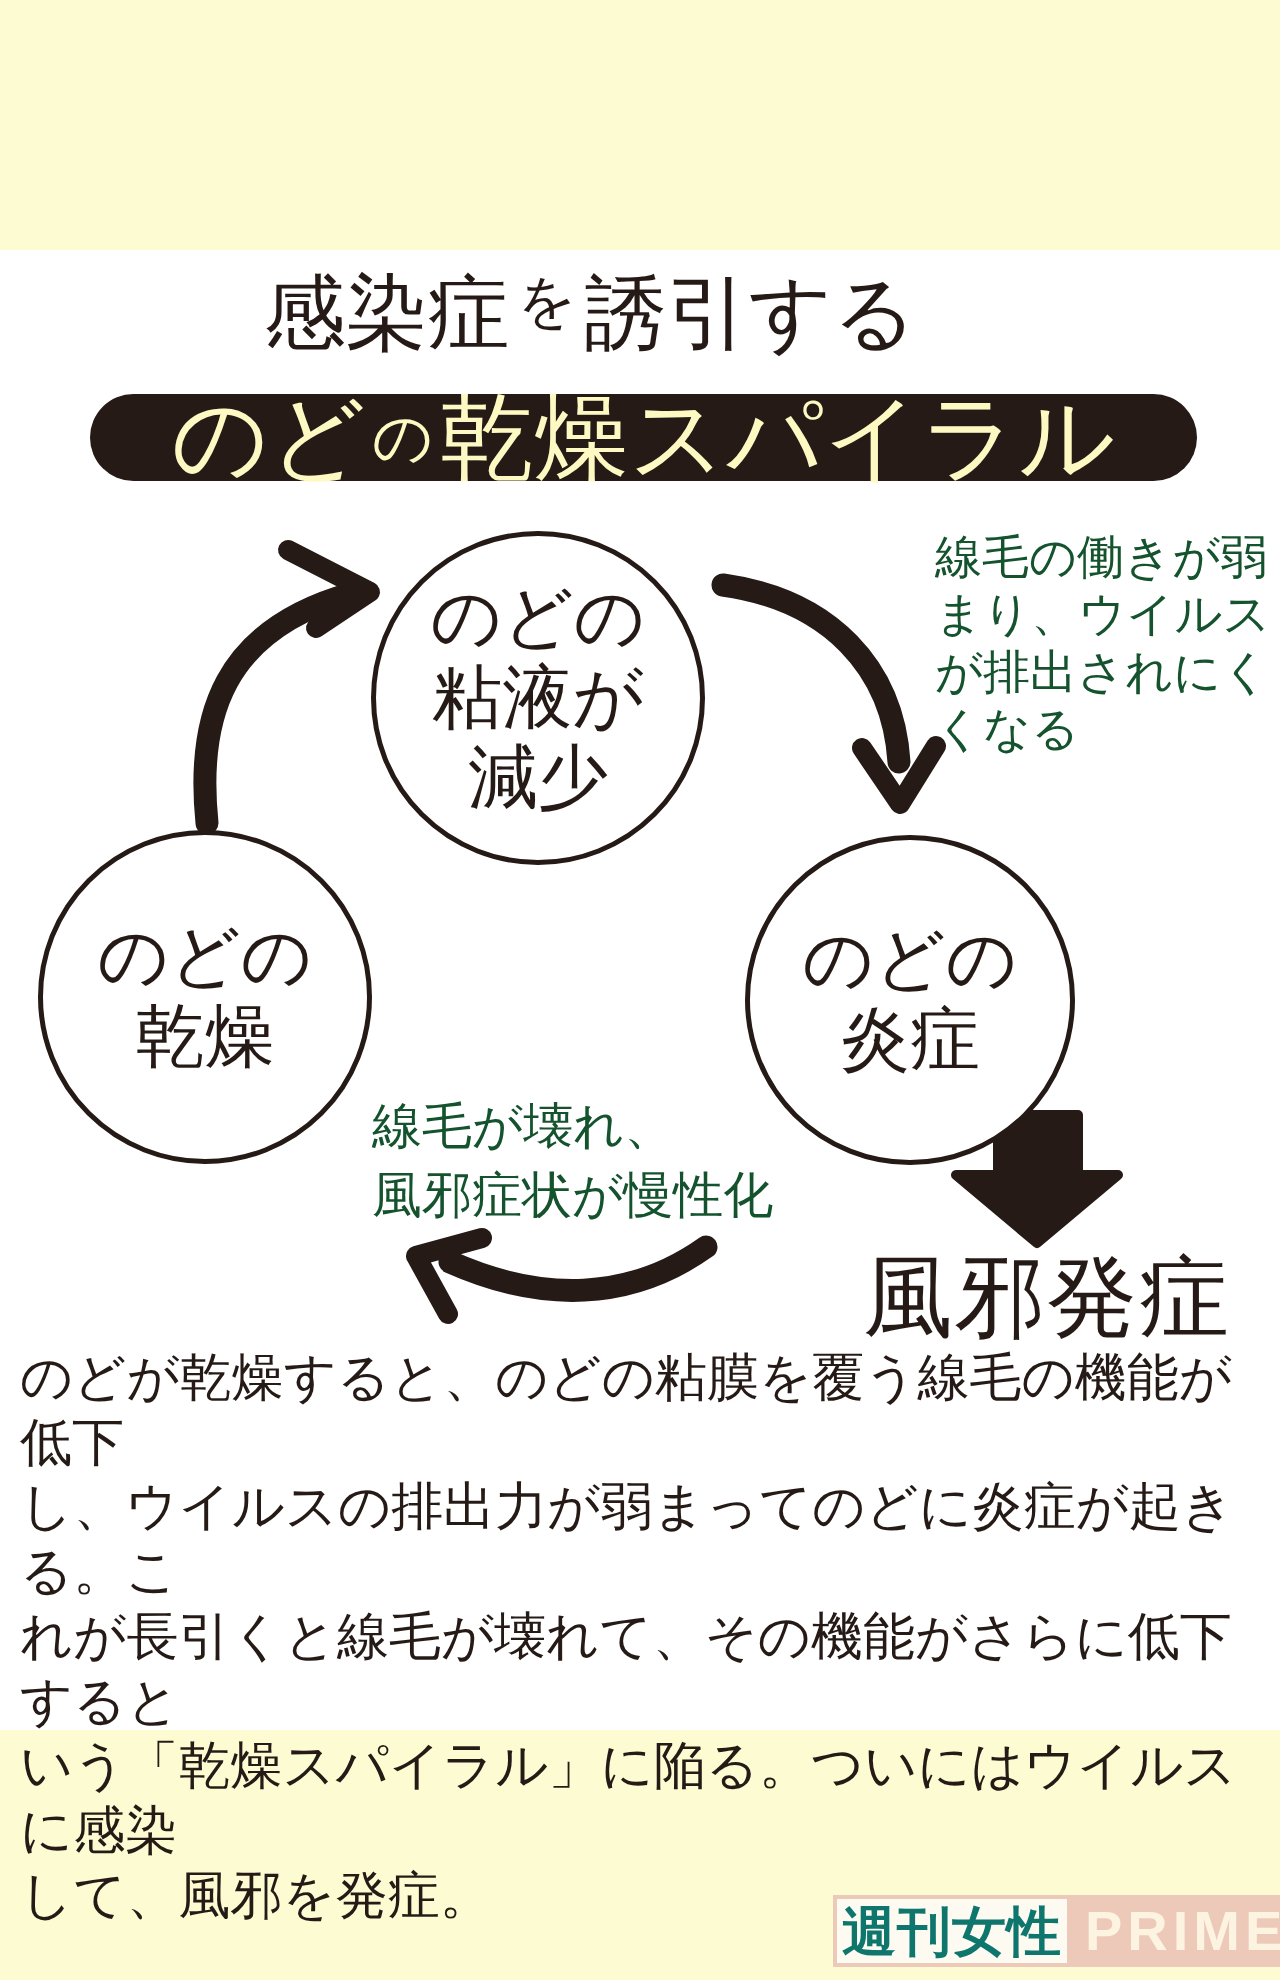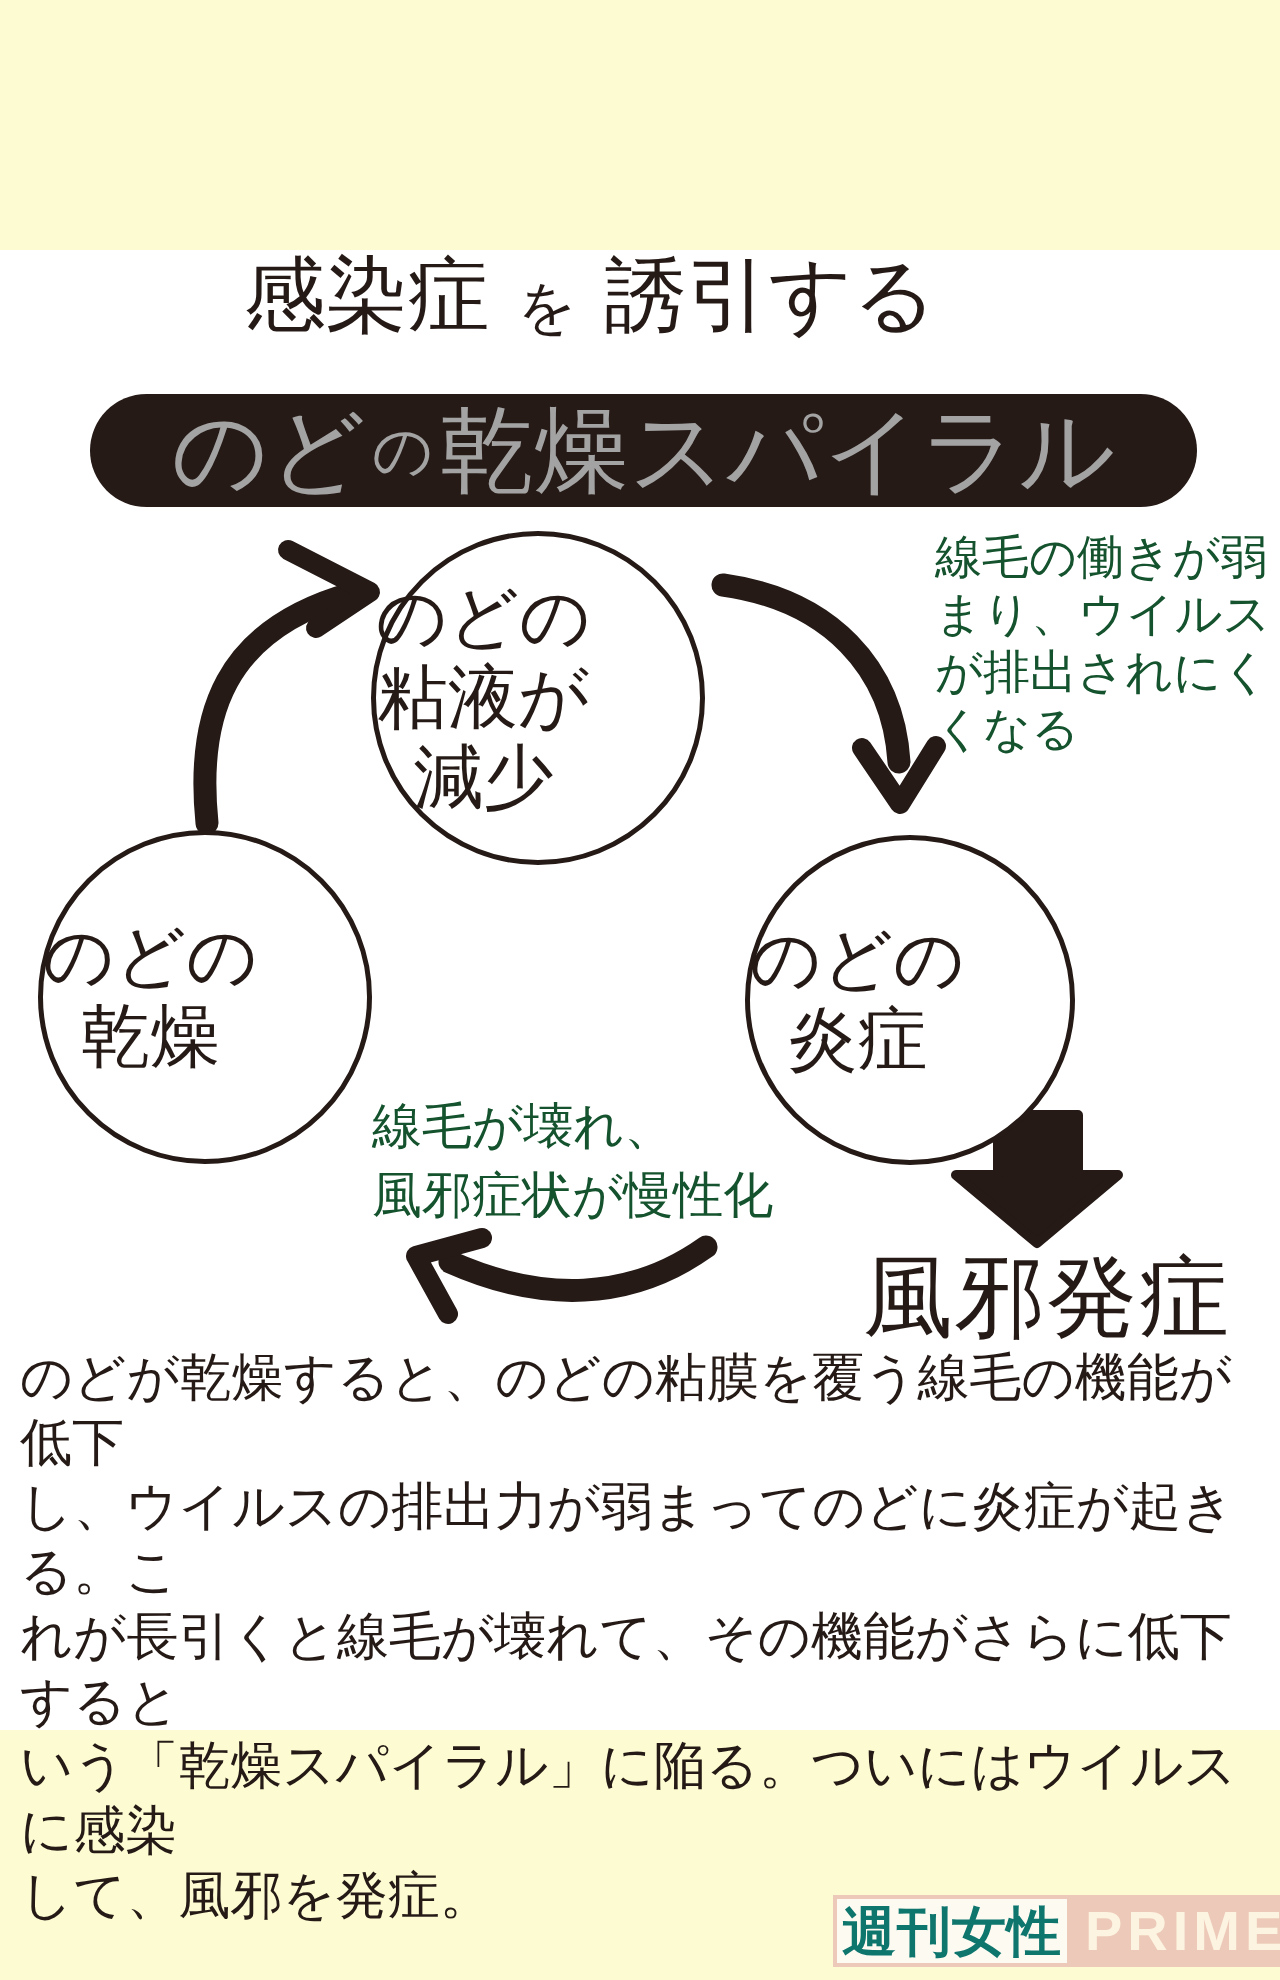--- a/index.html
+++ b/index.html
@@ -10,39 +10,39 @@
     font-family:"Liberation Sans","DejaVu Sans",sans-serif;
     color:#251a16;
     overflow:hidden;
   }
   .panel{
     position:absolute;left:0;top:250px;width:1280px;height:1480px;
     background:#ffffff;
   }
   
   .title-row{
-    position:absolute;left:0;top:254px;width:1180px;
-    display:flex;justify-content:center;align-items:flex-end;
-    line-height:1;white-space:nowrap;gap:20px;
+    position:absolute;left:0;top:272px;width:1180px;
+    display:flex;justify-content:center;align-items:flex-start;
+    line-height:1;white-space:nowrap;
   }
   .title-main{font-size:82px;}
   .title-particle{font-size:58px;padding:0 8px;}
   .banner{
-    position:absolute;left:90px;top:394px;width:1107px;height:113px;
+    position:absolute;left:90px;top:394px;width:1107px;height:87px;
     background:#251a16;border-radius:57px;
     display:flex;justify-content:center;align-items:center;
-    color:#a3a3a3;line-height:1;white-space:nowrap;
+    color:#fef9c3;line-height:1;white-space:nowrap;
   }
   .banner-main{font-size:95px;}
   .banner-particle{font-size:60px;padding:0 6px;}
   
   .node{
     position:absolute;box-sizing:border-box;
     border:5px solid #251a16;border-radius:50%;background:#ffffff;
-    display:flex;align-items:center;
+    display:flex;align-items:center;justify-content:center;
     text-align:center;white-space:pre-line;
     font-size:70px;line-height:1.14;
   }
   .node-mucus{left:371px;top:531px;width:334px;height:334px;}
   .node-dryness{left:38px;top:830px;width:334px;height:334px;}
   .node-inflammation{left:745px;top:835px;width:330px;height:330px;}
   
   .note{
     position:absolute;white-space:pre-line;color:#14532d;
   }

